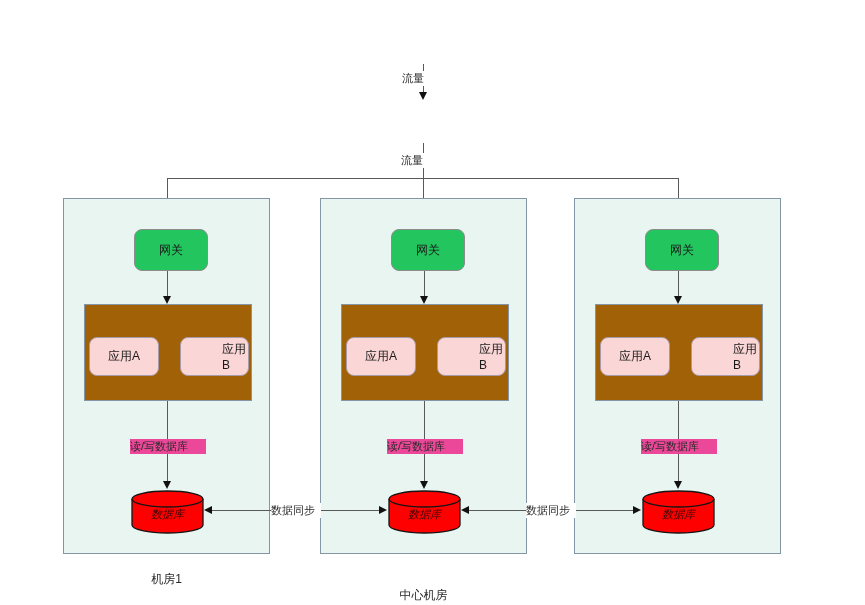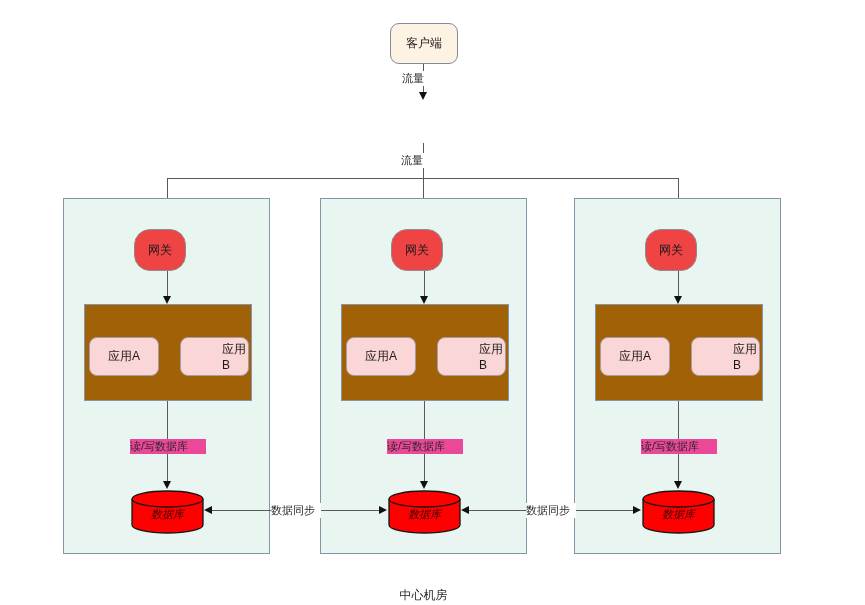--- a/index.html
+++ b/index.html
@@ -4,22 +4,22 @@
 <style>
   html,body{margin:0;padding:0;background:#ffffff;}
   body{font-family:"Liberation Sans","DejaVu Sans",sans-serif;}
   .canvas{position:relative;width:865px;height:605px;background:#ffffff;overflow:hidden;}
   .node{position:absolute;box-sizing:border-box;display:flex;align-items:center;justify-content:center;
         font-size:12px;color:#1a1a1a;}
   .client{left:390px;top:23px;width:68px;height:41px;background:#fdf3e2;border:1.4px solid #7e8ca0;border-radius:9px;}
   .router{left:223px;top:101px;width:400px;height:42px;background:#f9a2a2;border:1.3px solid #919191;}
   .zone{position:absolute;top:198px;width:207px;height:356px;background:#e9f5f1;border:1px solid #8496a5;box-sizing:border-box;}
   .zone.z1{left:63px;} .zone.z2{left:320px;} .zone.z3{left:574px;}
-  .gateway{position:absolute;left:70px;top:30px;width:52px;height:42px;background:#ef4444;border:1.4px solid #8c8c8c;
-           border-radius:16px;display:flex;align-items:center;justify-content:center;font-size:12px;color:#1a1a1a;box-sizing:border-box;}
+  .gateway{position:absolute;left:70px;top:30px;width:74px;height:42px;background:#22c55e;border:1.4px solid #8c8c8c;
+           border-radius:8px;display:flex;align-items:center;justify-content:center;font-size:12px;color:#1a1a1a;box-sizing:border-box;}
   .appbox{position:absolute;left:20px;top:105px;width:168px;height:97px;background:#a16207;border:1px solid #8496a5;box-sizing:border-box;}
   .app{position:absolute;top:32px;width:70px;height:39px;background:#fbd6d6;border:1.2px solid #a79ba8;border-radius:8px;
        display:flex;align-items:center;justify-content:center;font-size:12px;color:#1a1a1a;box-sizing:border-box;}
   .app.a{left:4px;} .app.b{left:95px;width:69px;padding-left:41px;}
   .db{position:absolute;left:67px;top:291px;width:73px;height:44px;font-style:italic;}
   .db-label{position:absolute;left:0;top:17px;width:100%;text-align:center;font-size:11px;color:#300505;}
   .zone-label{position:absolute;top:571px;width:207px;text-align:center;font-size:12px;color:#2a2a2a;}
   .zl1{left:63px;} .zl2{left:320px;margin-top:16px;} .zl3{left:574px;}
   .vline{position:absolute;width:1px;background:#595959;}
   .hline{position:absolute;height:1px;background:#595959;}
@@ -28,23 +28,20 @@
   .ah-right{position:absolute;width:0;height:0;border-top:4.5px solid transparent;border-bottom:4.5px solid transparent;border-left:8px solid #111;}
   .edge-label{position:absolute;font-size:11px;color:#2a2a2a;line-height:15px;}
   .bg-white{background:#ffffff;}
   .bg-zone{background:#ec4899;}
 </style>
 </head>
 <body>
 
 <div class="canvas">
 
-  <div class="node client">
-    <span>客户端</span>
-  </div>
 
   <div class="vline" style="left:423px;top:64px;height:28px;"></div>
   <div class="ah-down" style="left:419px;top:92px;"></div>
   <div class="edge-label bg-white" style="left:402px;top:71px;width:44px;">流量</div>
 
 
   <div class="vline" style="left:423px;top:143px;height:77px;"></div>
   <div class="hline" style="left:167px;top:178px;width:511px;"></div>
   <div class="vline" style="left:167px;top:178px;height:42px;"></div>
   <div class="vline" style="left:678px;top:178px;height:42px;"></div>
@@ -71,20 +68,21 @@
     <div class="ah-down" style="left:99px;top:282px;"></div>
     <div class="edge-label bg-zone" style="left:66px;top:240px;width:76px;">读/写数据库</div>
     <div class="db">
       <svg width="73" height="44" viewBox="0 0 73 44">
         <path d="M1 9 L1 35 A35.5 8 0 0 0 72 35 L72 9" fill="#ff0000" stroke="#151515" stroke-width="1.3"></path>
         <ellipse cx="36.5" cy="9" rx="35.5" ry="8" fill="#ff0000" stroke="#151515" stroke-width="1.3"></ellipse>
       </svg>
       <div class="db-label">数据库</div>
     </div>
   </div>
+  <div class="zone-label zl1">机房1</div>
 
   <div class="zone z2">
     <div class="gateway">
       <span>网关</span>
     </div>
     <div class="vline" style="left:103px;top:72px;height:25px;"></div>
     <div class="ah-down" style="left:99px;top:97px;"></div>
     <div class="appbox">
       <div class="app a">
         <span>应用A</span>

